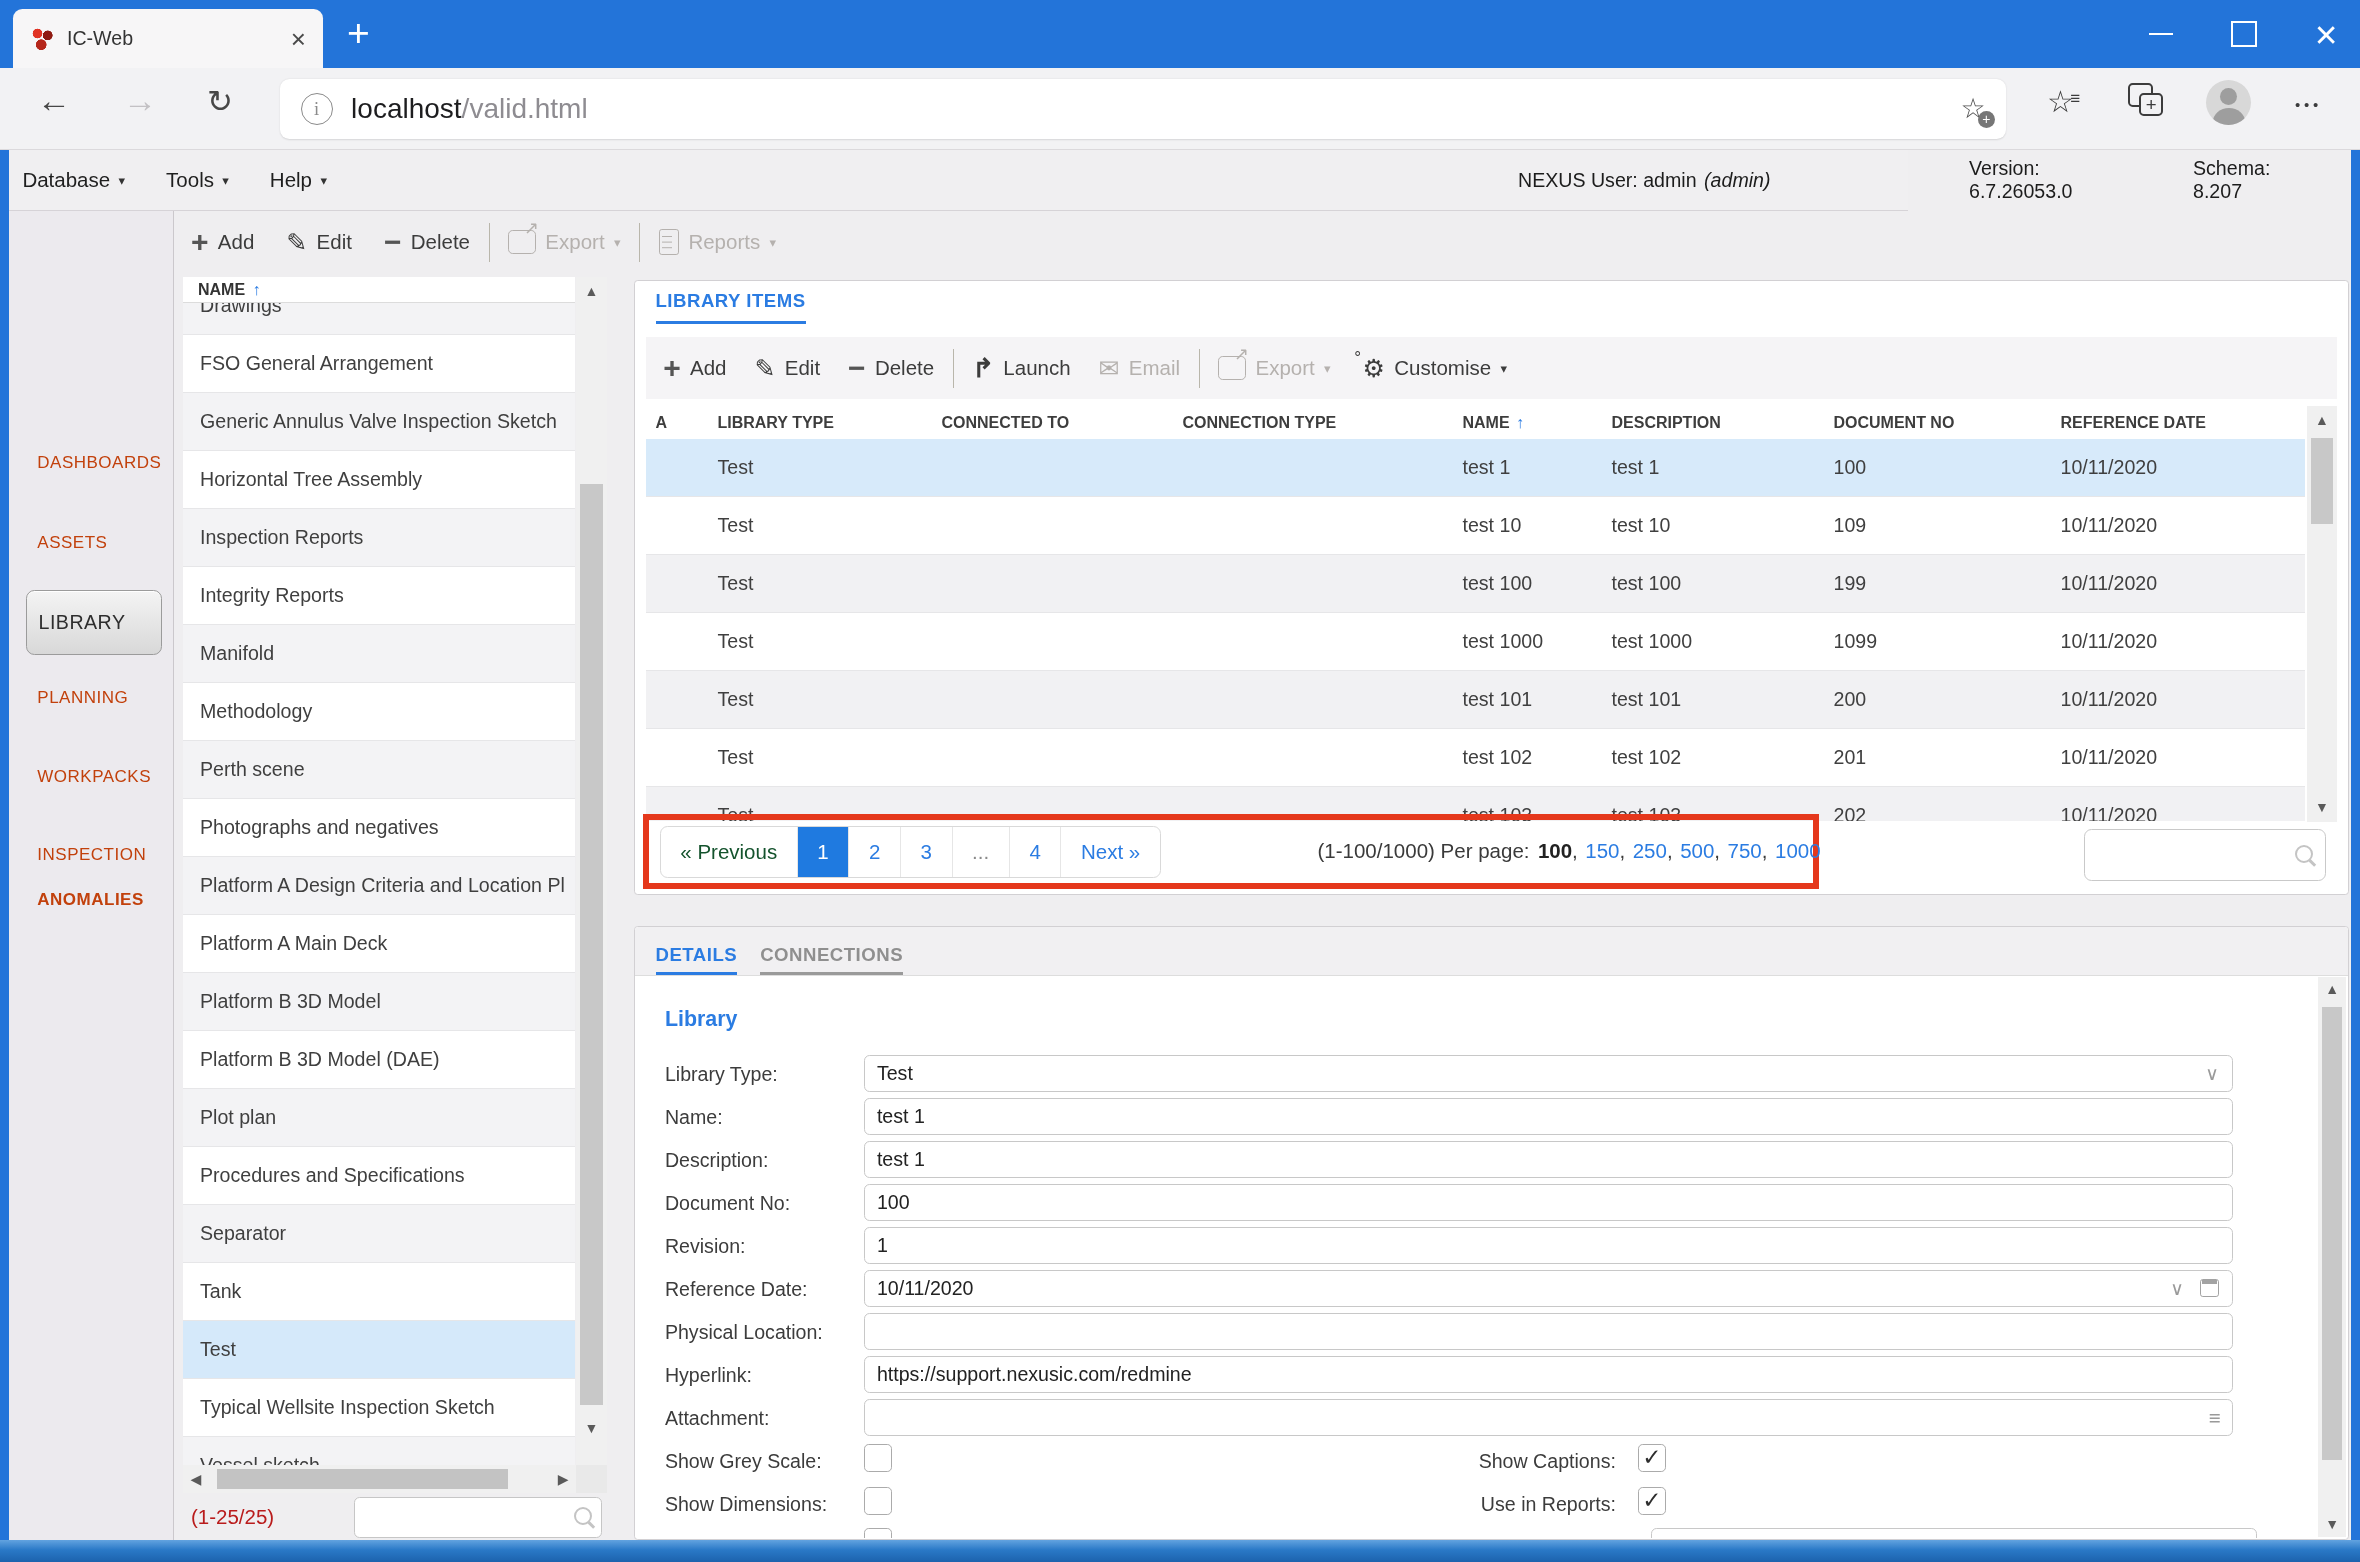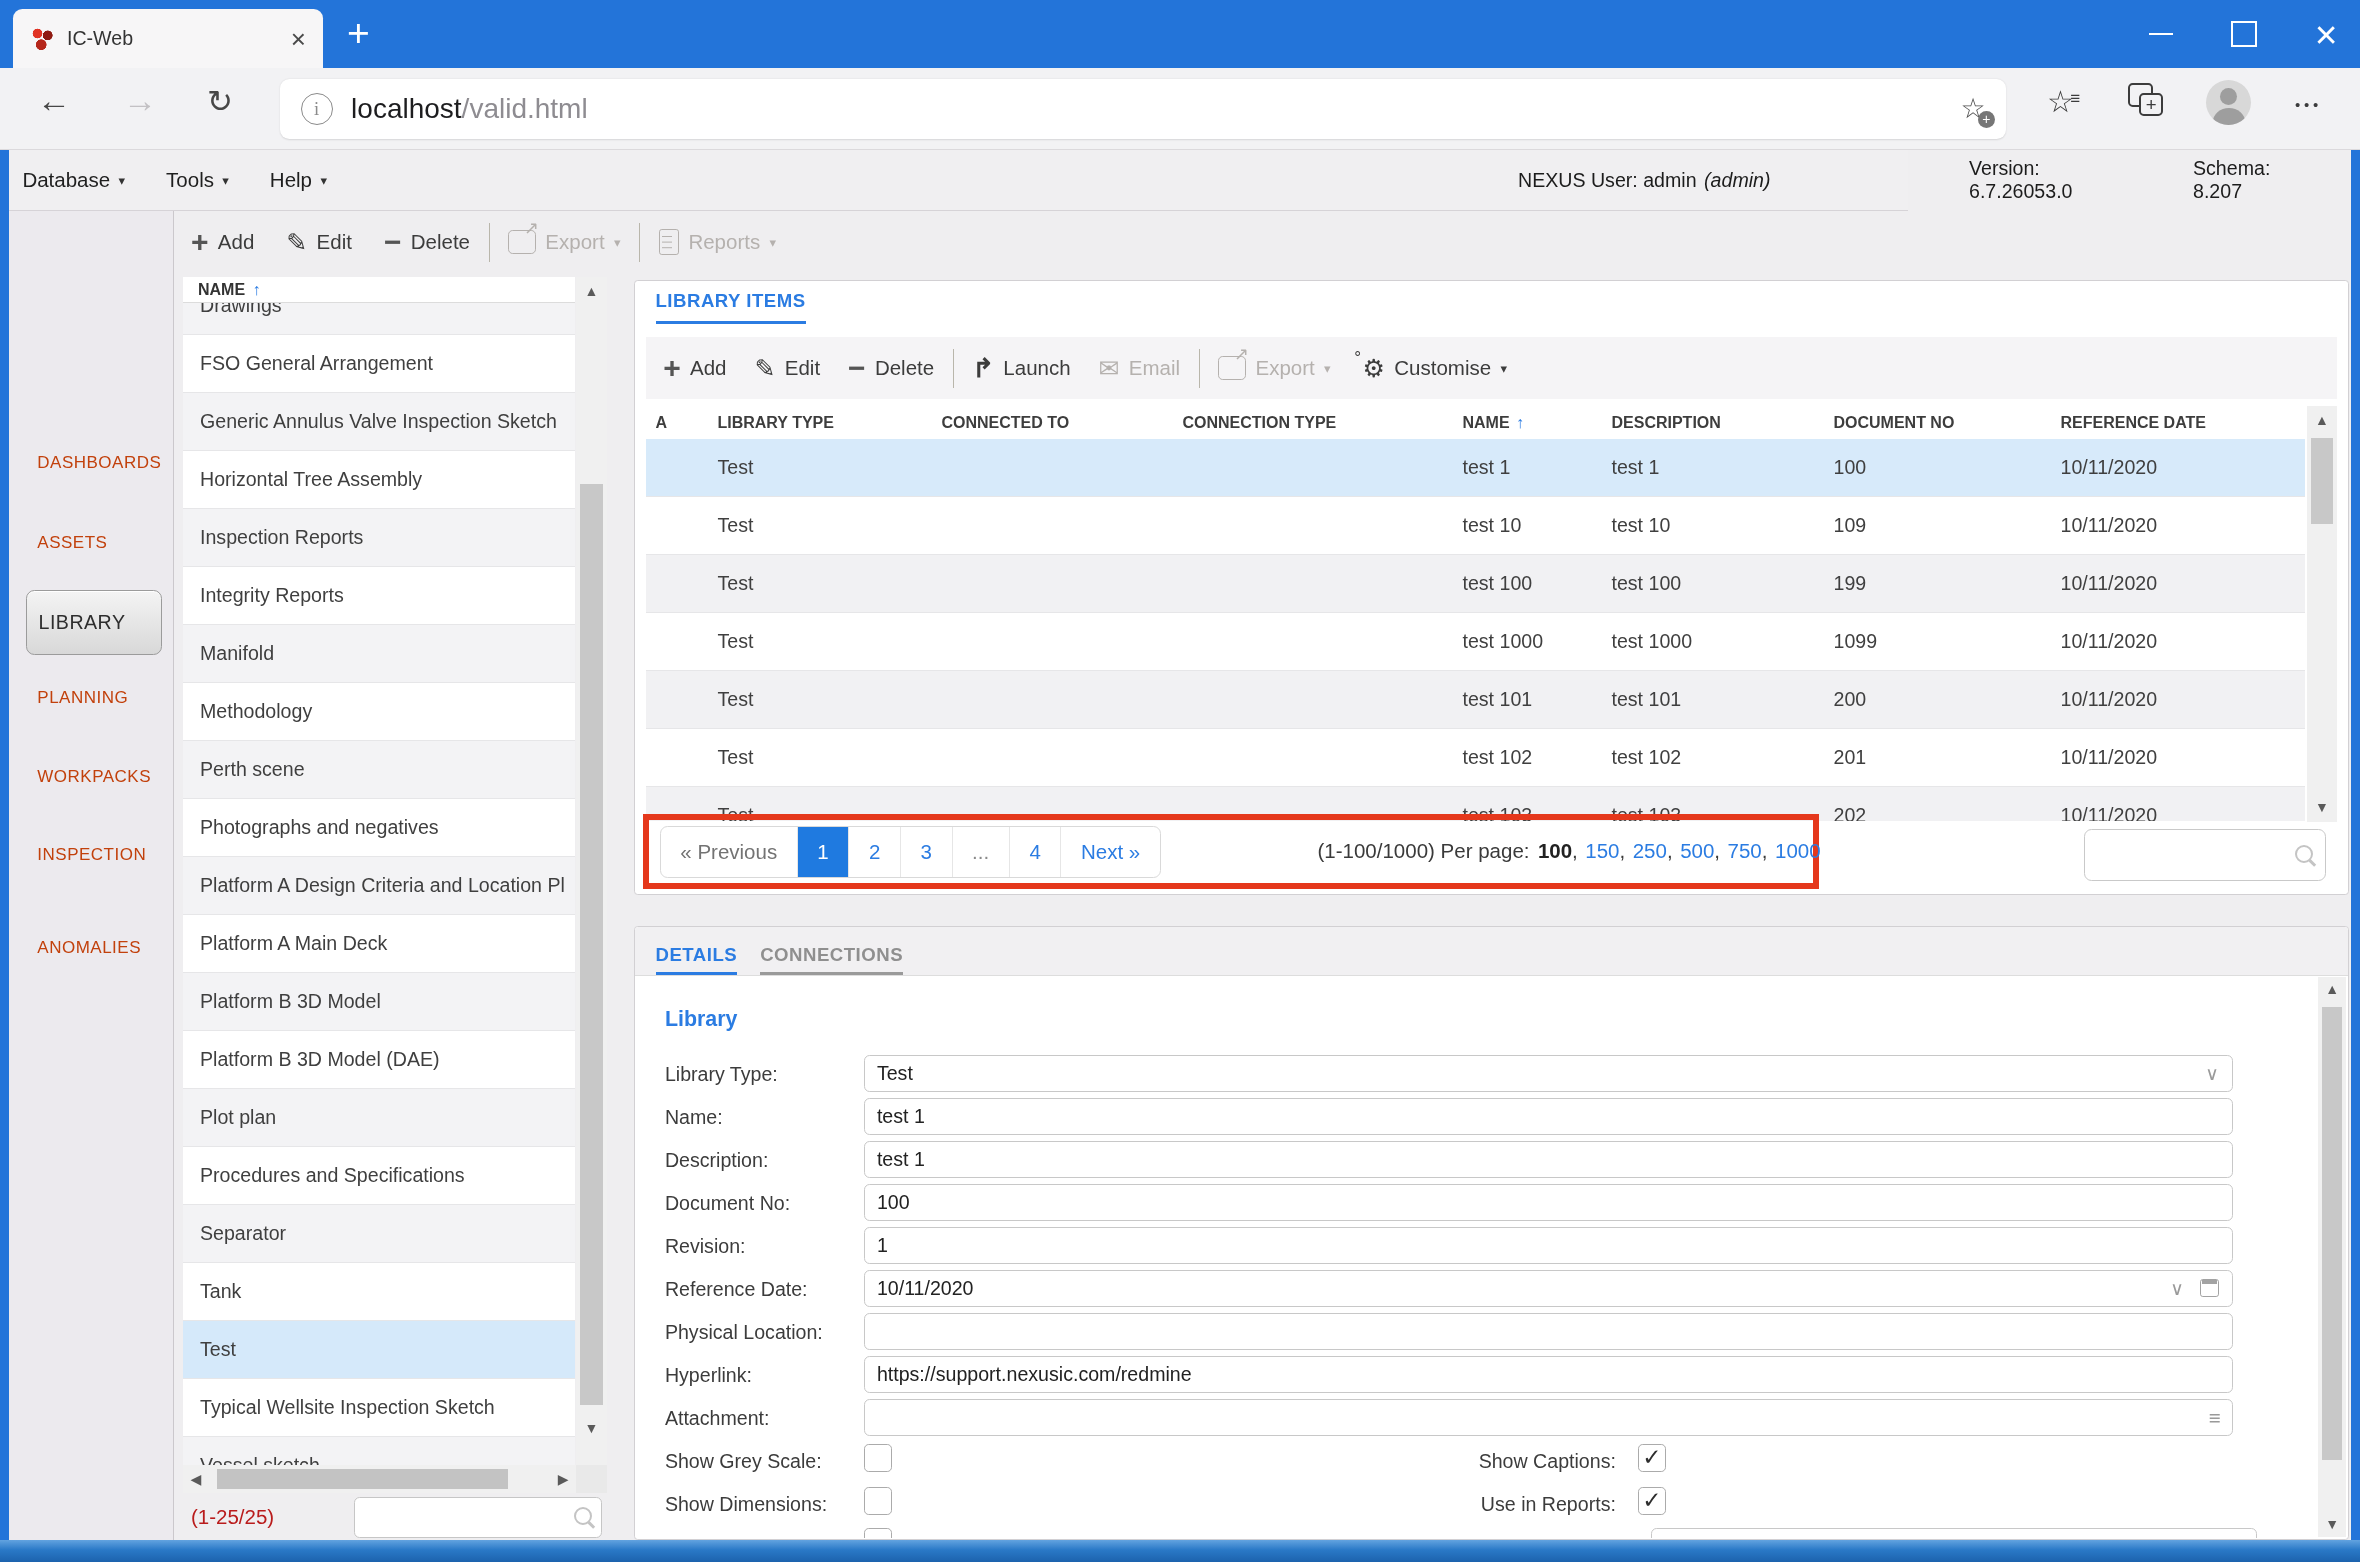--- a/index.html
+++ b/index.html
@@ -125,21 +125,21 @@
   .trow.alt{background:#f1f1f3;}
   .trow.sel{background:#d7eafa;}
   .trow div{padding-left:9.3px;box-sizing:border-box;white-space:nowrap;overflow:hidden;}
   .p1-vscroll{position:absolute;right:11.2px;top:125px;width:30px;height:416px;background:#f0f0f0;}
   .p1-vscroll .thumb{position:absolute;left:3.7px;right:3.7px;top:32px;height:86px;background:#c8c8c8;}
   .pagi-wrap{position:absolute;left:7.5px;top:533px;width:1176px;height:75px;border:6.5px solid #e5381c;box-sizing:border-box;z-index:5;background:transparent;}
   .pager{position:absolute;left:11.2px;top:5.6px;height:50px;display:flex;background:#fff;border:0.9px solid #d9d9d9;
          border-radius:7.5px;overflow:hidden;font-size:20.5px;}
   .pg{display:flex;align-items:center;padding:0 19.6px;border-right:0.9px solid #e6e6e6;color:#2b7ce2;white-space:nowrap;}
   .pg:last-child{border-right:none;}
-  .pg.prev{color:#737373;}
+  .pg.prev{color:#14532d;}
   .pg.dots{color:#8a8a8a;}
   .pg.active{background:#1f7ae0;color:#fff;}
   .pagi-info{position:absolute;left:669px;top:0;height:62px;display:flex;align-items:center;font-size:20.5px;color:#3a3a3a;white-space:nowrap;}
   .pagi-info .cur{font-weight:bold;color:#222;margin-left:8.4px;}
   .pagi-info .opt{color:#2b7ce2;margin-left:7.5px;}
   .p1-search{position:absolute;right:22.4px;top:548px;width:242px;height:52px;background:#fff;border:0.9px solid #c9c9c9;
              border-radius:7.5px;box-sizing:border-box;}
   .p1-search .mag{top:15px;right:11.2px;}
   
   .panel2{position:absolute;left:634px;top:926px;width:1715px;height:614px;background:#fff;border:0.9px solid #d2d0d3;
@@ -239,21 +239,21 @@
 
   <div class="sidebar">
       <div class="side-item" style="top: 242px;">DASHBOARDS</div>
       <div class="side-item" style="top: 322px;">ASSETS</div>
       <div class="side-sel">
         <span class="side-label">LIBRARY</span>
       </div>
       <div class="side-item" style="top: 477px;">PLANNING</div>
       <div class="side-item" style="top: 556px;">WORKPACKS</div>
       <div class="side-item" style="top: 634px;">INSPECTION</div>
-      <div class="side-item" style="top: 727px;">ANOMALIES</div>
+      <div class="side-item" style="top: 679px; font-weight: bold;">ANOMALIES</div>
     </div>
 
   <div class="tb toolbar1">
     <div class="tb-btn" style="margin-right:32px;">
       <span class="ic ic-plus">+</span>
       <span>Add</span>
     </div>
     <div class="tb-btn" style="margin-right:32px;">
       <span class="ic ic-pencil">✎</span>
       <span>Edit</span>

